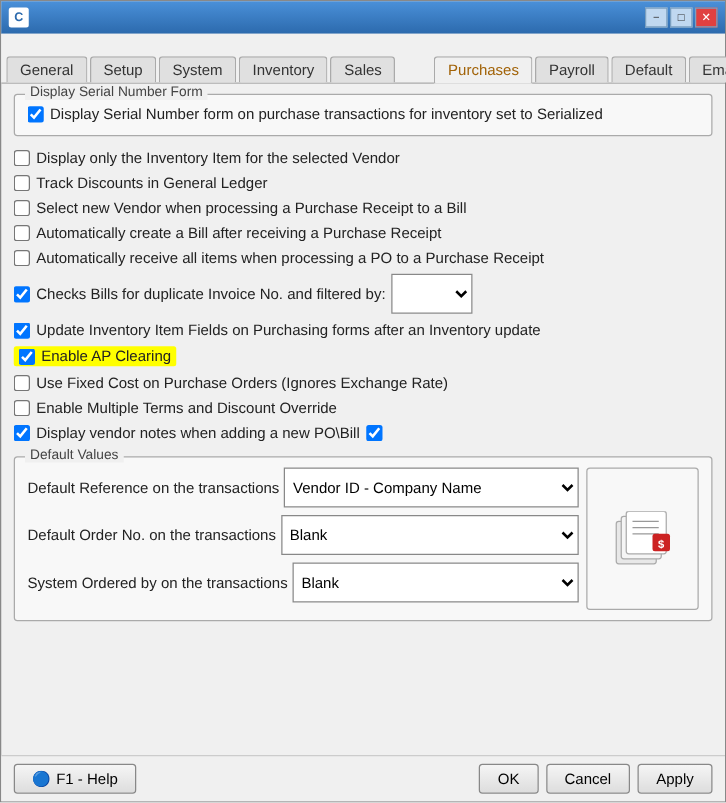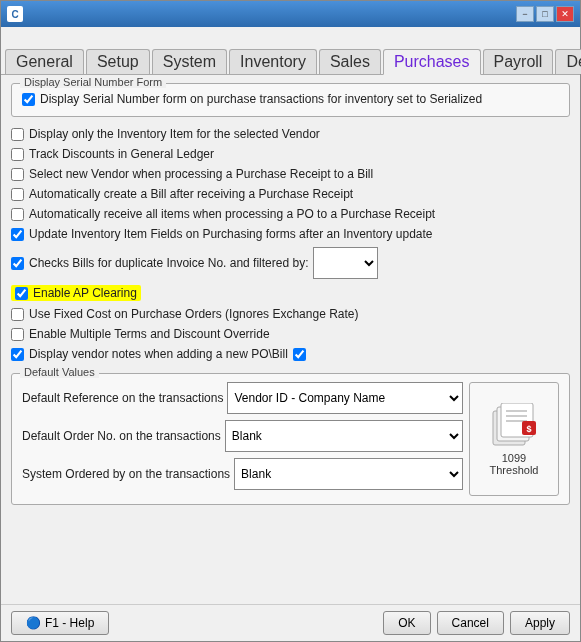--- a/index.html
+++ b/index.html
@@ -78,28 +78,29 @@
       flex-shrink: 0;
     }
     .tab {
       padding: 3px 10px;
       border: 1px solid #aaa;
       border-bottom: none;
       background: #e0e0e0;
       cursor: pointer;
       border-radius: 3px 3px 0 0;
       color: #333;
-      font-size: 16px;
+      font-size: 12px;
     }
     .tab.active {
       background: #f0f0f0;
       border-bottom: 1px solid #f0f0f0;
       margin-bottom: -1px;
-      color: #6d28d9;
+      color: #a16207;
       z-index: 1;
+      margin-left: 29px;
     }
     .content {
       flex: 1;
       padding: 8px 10px;
       overflow: auto;
       display: flex;
       flex-direction: column;
       gap: 6px;
     }
     .group-box {
@@ -300,33 +301,33 @@
       <div class="check-row">
         <input type="checkbox" style="">
         <label>Automatically create a Bill after receiving a Purchase Receipt</label>
       </div>
 
       <div class="check-row">
         <input type="checkbox" style="">
         <label>Automatically receive all items when processing a PO to a Purchase Receipt</label>
       </div>
 
-      <div class="check-row">
-        <input type="checkbox" checked="" style="">
-        <label>Update Inventory Item Fields on Purchasing forms after an Inventory update</label>
-      </div>
-
       <div class="check-row inline-row">
         <input type="checkbox" checked="" style="">
         <label>Checks Bills for duplicate Invoice No. and filtered by:</label>
         <select>
           <option></option>
           <option>Vendor</option>
           <option>All</option>
         </select>
+      </div>
+
+      <div class="check-row">
+        <input type="checkbox" checked="" style="">
+        <label>Update Inventory Item Fields on Purchasing forms after an Inventory update</label>
       </div>
 
       <div class="check-row">
         <span class="highlight-row">
           <input type="checkbox" checked="" style="">
           <label>Enable AP Clearing</label>
         </span>
       </div>
 
       <div class="check-row">
@@ -386,21 +387,20 @@
               <rect x="8" y="4" width="32" height="34" rx="2" fill="#f5f5f5" stroke="#aaa" stroke-width="1"></rect>
               <rect x="12" y="0" width="32" height="34" rx="2" fill="white" stroke="#aaa" stroke-width="1"></rect>
               <line x1="17" y1="8" x2="38" y2="8" stroke="#999" stroke-width="1"></line>
               <line x1="17" y1="13" x2="38" y2="13" stroke="#999" stroke-width="1"></line>
               <line x1="17" y1="18" x2="38" y2="18" stroke="#999" stroke-width="1"></line>
 
               <rect x="33" y="18" width="14" height="14" rx="2" fill="#cc2222"></rect>
               <text x="40" y="29" font-size="9" fill="white" text-anchor="middle" font-weight="bold">$</text>
             </svg>
           </div>
-          <span class="threshold-label">1099 Threshold</span>
         </div>
       </div>
     </div>
   </div>
 
   <div class="bottom-bar">
     <div class="bottom-left">
       <button class="btn help-btn">
         <span>🔵</span>
         <span>F1 - Help</span>

